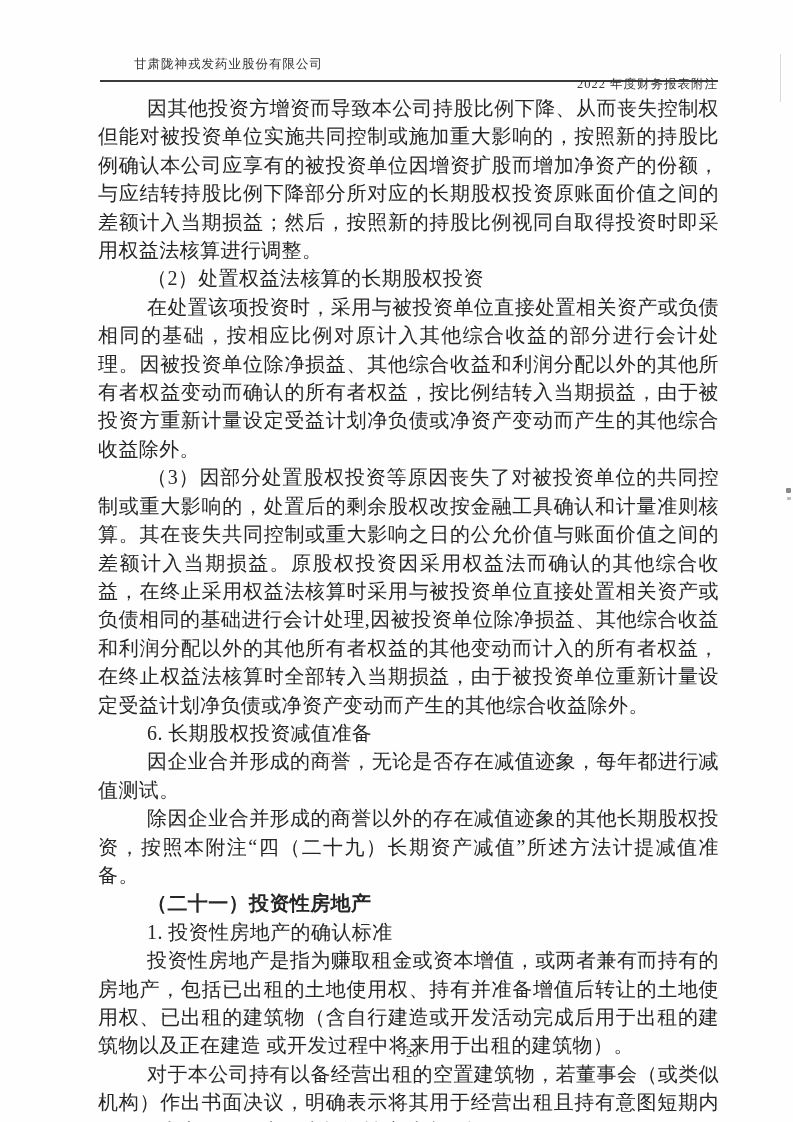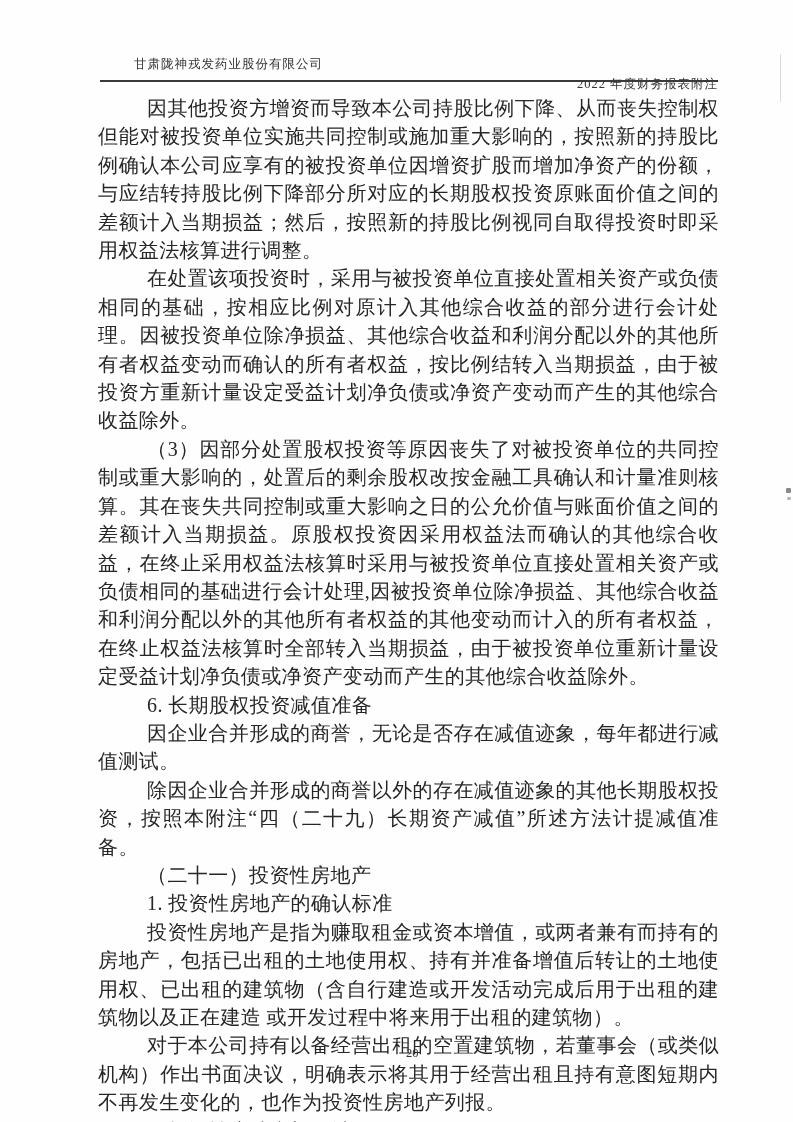--- a/index.html
+++ b/index.html
@@ -18,41 +18,42 @@
   }
   .hdr-rule{
     position:absolute;left:100px;top:80px;width:618px;height:2px;background:#3a3a3a;
   }
   .doc-body{
     position:absolute;left:98px;top:94px;width:621px;
     font-size:20px;line-height:28.4px;text-align:justify;text-justify:inter-ideograph;
     letter-spacing:0.4px;
   }
   .para{margin:0;text-indent:49px;}
-  .para.bold{font-weight:normal;}
+  .para.bold{font-weight:bold;}
   .page-num{
     position:absolute;left:406px;top:1046px;font-size:12.5px;color:#333;
   }
   .scan-mark{position:absolute;background:#8a8a8a;}
   .mark1{left:786px;top:488px;width:5px;height:5px;border-radius:1px;}
   .mark2{left:787px;top:497px;width:4px;height:3px;opacity:.6;border-radius:1px;}
   .edge-line{position:absolute;left:780px;top:54px;width:1px;height:48px;background:#d9d9d9;}
 </style>
 </head>
 <body>
 
 <div class="page">
 
   <div class="hdr-left">甘肃陇神戎发药业股份有限公司</div>
   <div class="hdr-right">2022 年度财务报表附注</div>
   <div class="hdr-rule"></div>
   <div class="edge-line"></div>
 
   <div class="doc-body">
     <p class="para">因其他投资方增资而导致本公司持股比例下降、从而丧失控制权但能对被投资单位实施共同控制或施加重大影响的，按照新的持股比例确认本公司应享有的被投资单位因增资扩股而增加净资产的份额，与应结转持股比例下降部分所对应的长期股权投资原账面价值之间的差额计入当期损益；然后，按照新的持股比例视同自取得投资时即采用权益法核算进行调整。</p>
+    <p class="para">（2）处置权益法核算的长期股权投资</p>
     <p class="para">在处置该项投资时，采用与被投资单位直接处置相关资产或负债相同的基础，按相应比例对原计入其他综合收益的部分进行会计处理。因被投资单位除净损益、其他综合收益和利润分配以外的其他所有者权益变动而确认的所有者权益，按比例结转入当期损益，由于被投资方重新计量设定受益计划净负债或净资产变动而产生的其他综合收益除外。</p>
     <p class="para">（3）因部分处置股权投资等原因丧失了对被投资单位的共同控制或重大影响的，处置后的剩余股权改按金融工具确认和计量准则核算。其在丧失共同控制或重大影响之日的公允价值与账面价值之间的差额计入当期损益。原股权投资因采用权益法而确认的其他综合收益，在终止采用权益法核算时采用与被投资单位直接处置相关资产或负债相同的基础进行会计处理,因被投资单位除净损益、其他综合收益和利润分配以外的其他所有者权益的其他变动而计入的所有者权益，在终止权益法核算时全部转入当期损益，由于被投资单位重新计量设定受益计划净负债或净资产变动而产生的其他综合收益除外。</p>
     <p class="para">6. 长期股权投资减值准备</p>
     <p class="para">因企业合并形成的商誉，无论是否存在减值迹象，每年都进行减值测试。</p>
     <p class="para">除因企业合并形成的商誉以外的存在减值迹象的其他长期股权投资，按照本附注“四（二十九）长期资产减值”所述方法计提减值准备。</p>
     <p class="para bold">（二十一）投资性房地产</p>
     <p class="para">1. 投资性房地产的确认标准</p>
     <p class="para">投资性房地产是指为赚取租金或资本增值，或两者兼有而持有的房地产，包括已出租的土地使用权、持有并准备增值后转让的土地使用权、已出租的建筑物（含自行建造或开发活动完成后用于出租的建筑物以及正在建造 或开发过程中将来用于出租的建筑物）。</p>
     <p class="para">对于本公司持有以备经营出租的空置建筑物，若董事会（或类似机构）作出书面决议，明确表示将其用于经营出租且持有意图短期内不再发生变化的，也作为投资性房地产列报。</p>
     <p class="para">2. 投资性房地产初始计量</p>

